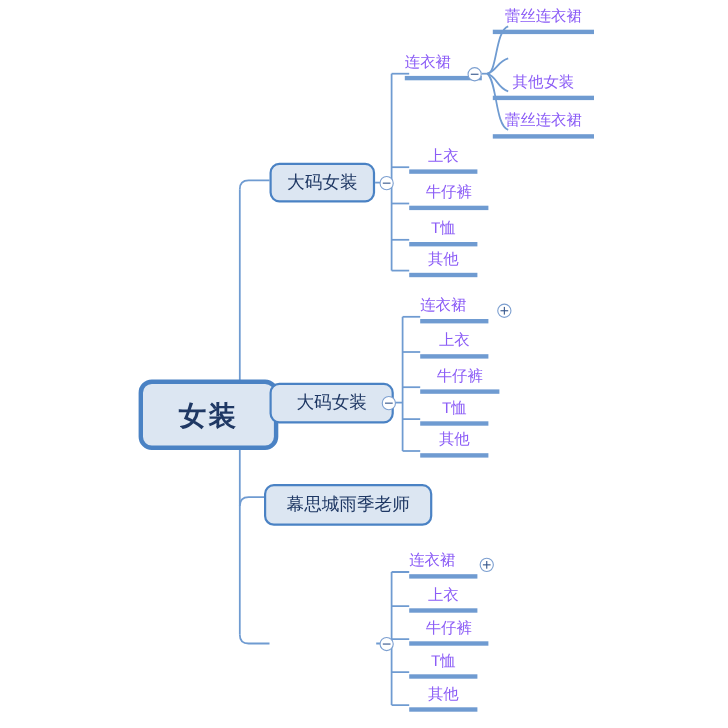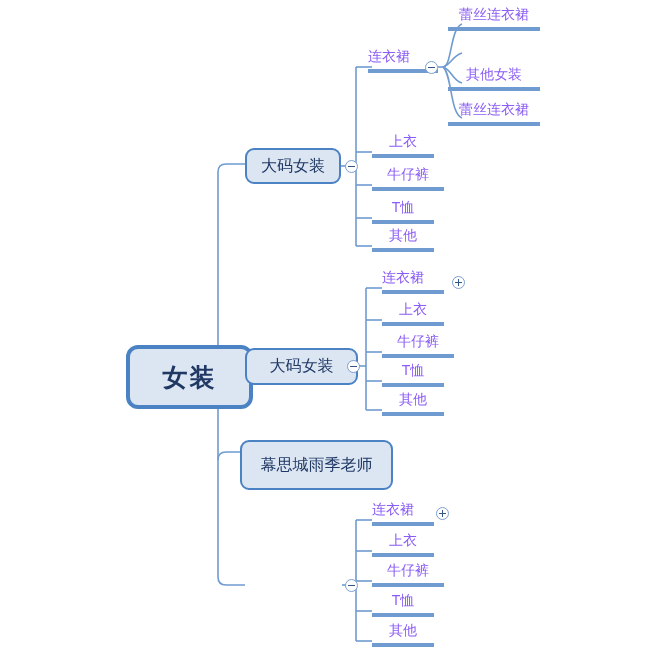--- a/index.html
+++ b/index.html
@@ -195,21 +195,21 @@
   <div class="node-line" style="left:382px; top:333px; width:72px;">
     <span>牛仔裤</span>
   </div>
   <div class="node-line" style="left:382px; top:362px; width:62px;">
     <span>T恤</span>
   </div>
   <div class="node-line" style="left:382px; top:391px; width:62px;">
     <span>其他</span>
   </div>
 
-  <div class="node-box branch" style="left:240px; top:440px; width:153px; height:50px;">
+  <div class="node-box branch" style="left:240px; top:440px; width:153px; height:38px;">
     <span>幕思城雨季老师</span>
   </div>
 
   <div class="toggle" style="left:345px; top:579px;"></div>
 
   <div class="node-line lead" style="left:372px; top:501px; width:62px;">
     <span>连衣裙</span>
   </div>
   <div class="toggle plus" style="left:436px; top:507px;"></div>
 

